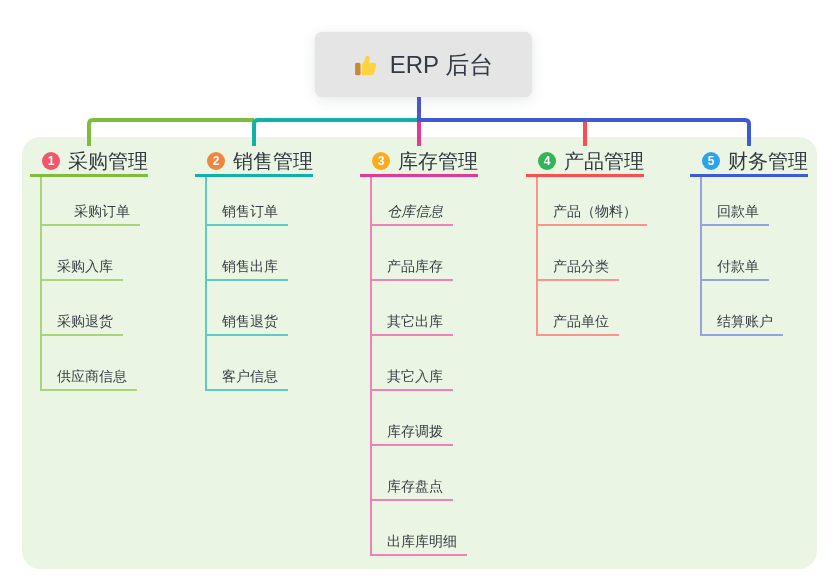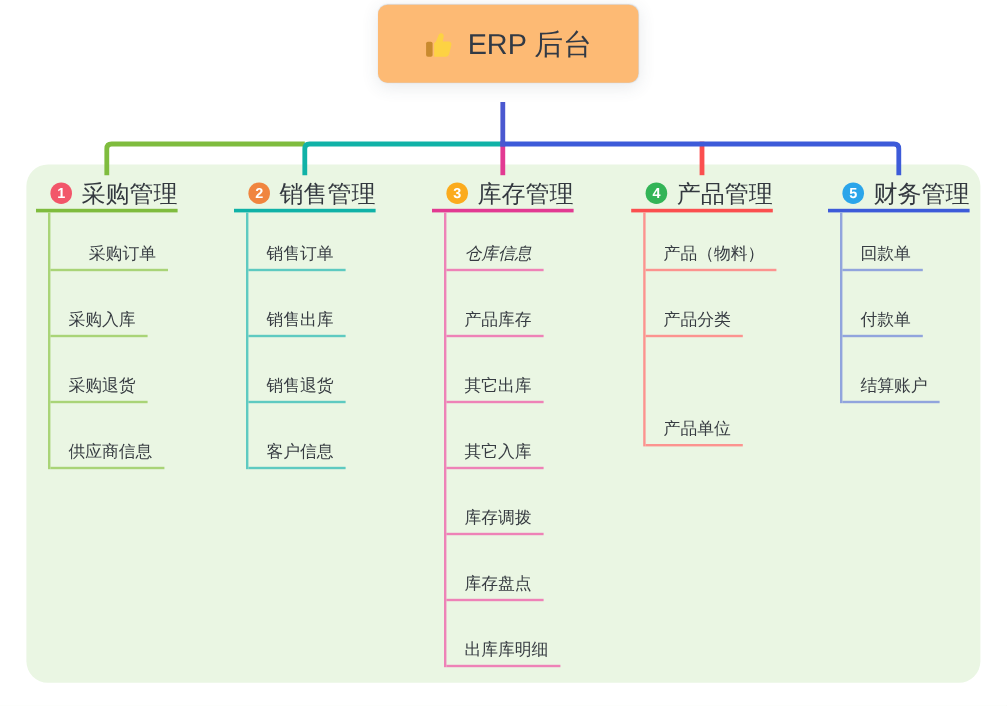--- a/index.html
+++ b/index.html
@@ -6,22 +6,22 @@
   html,body { background:#ffffff; }
   body { font-family:"Liberation Sans","DejaVu Sans",sans-serif; }
   #stage {
     position:relative; width:839px; height:588px; overflow:hidden; background:#ffffff;
   }
   #panel {
     position:absolute; left:22px; top:137px; width:795px; height:432px;
     border-radius:18px;
   }
   #root-node {
-    position:absolute; left:315px; top:4px; width:217px; height:65px;
-    background:#fdba74; border-radius:8px;
+    position:absolute; left:315px; top:32px; width:217px; height:65px;
+    background:#e5e5e5; border-radius:8px;
     box-shadow:0 3px 14px rgba(60,70,90,.12), 0 0 1px rgba(60,70,90,.18);
     display:flex; align-items:center; justify-content:center; gap:10px;
     font-size:24px; font-weight:500; color:#323a45; cursor:default;
   }
   #root-node .root-icon { display:inline-flex; width:26px; height:26px; }
   #connectors { position:absolute; left:0; top:0; width:839px; height:588px; pointer-events:none; }
   .branch { position:absolute; top:148px; }
   .title-row {
     width:118px; height:29px; border-bottom:3px solid #000;
     display:flex; align-items:center; gap:8px; padding-left:12px;
@@ -146,21 +146,21 @@
       <span class="badge" style="background: rgb(51, 180, 87);">4</span>
       <span class="title-label">产品管理</span>
     </div>
     <div class="children" style="border-left-color: rgb(252, 147, 143);">
           <div class="child" style="border-bottom-color: rgb(252, 147, 143);">
             <span class="child-label">产品（物料）</span>
           </div>
           <div class="child" style="border-bottom-color: rgb(252, 147, 143);">
             <span class="child-label">产品分类</span>
           </div>
-          <div class="child" style="border-bottom-color: rgb(252, 147, 143); margin-top: 36px;">
+          <div class="child" style="border-bottom-color: rgb(252, 147, 143);">
             <span class="child-label">产品单位</span>
           </div>
         </div>
   </div>
 
   <div class="branch" style="left: 690px;">
     <div class="title-row" style="border-bottom-color: rgb(61, 91, 217);">
       <span class="badge" style="background: rgb(43, 165, 234);">5</span>
       <span class="title-label">财务管理</span>
     </div>

